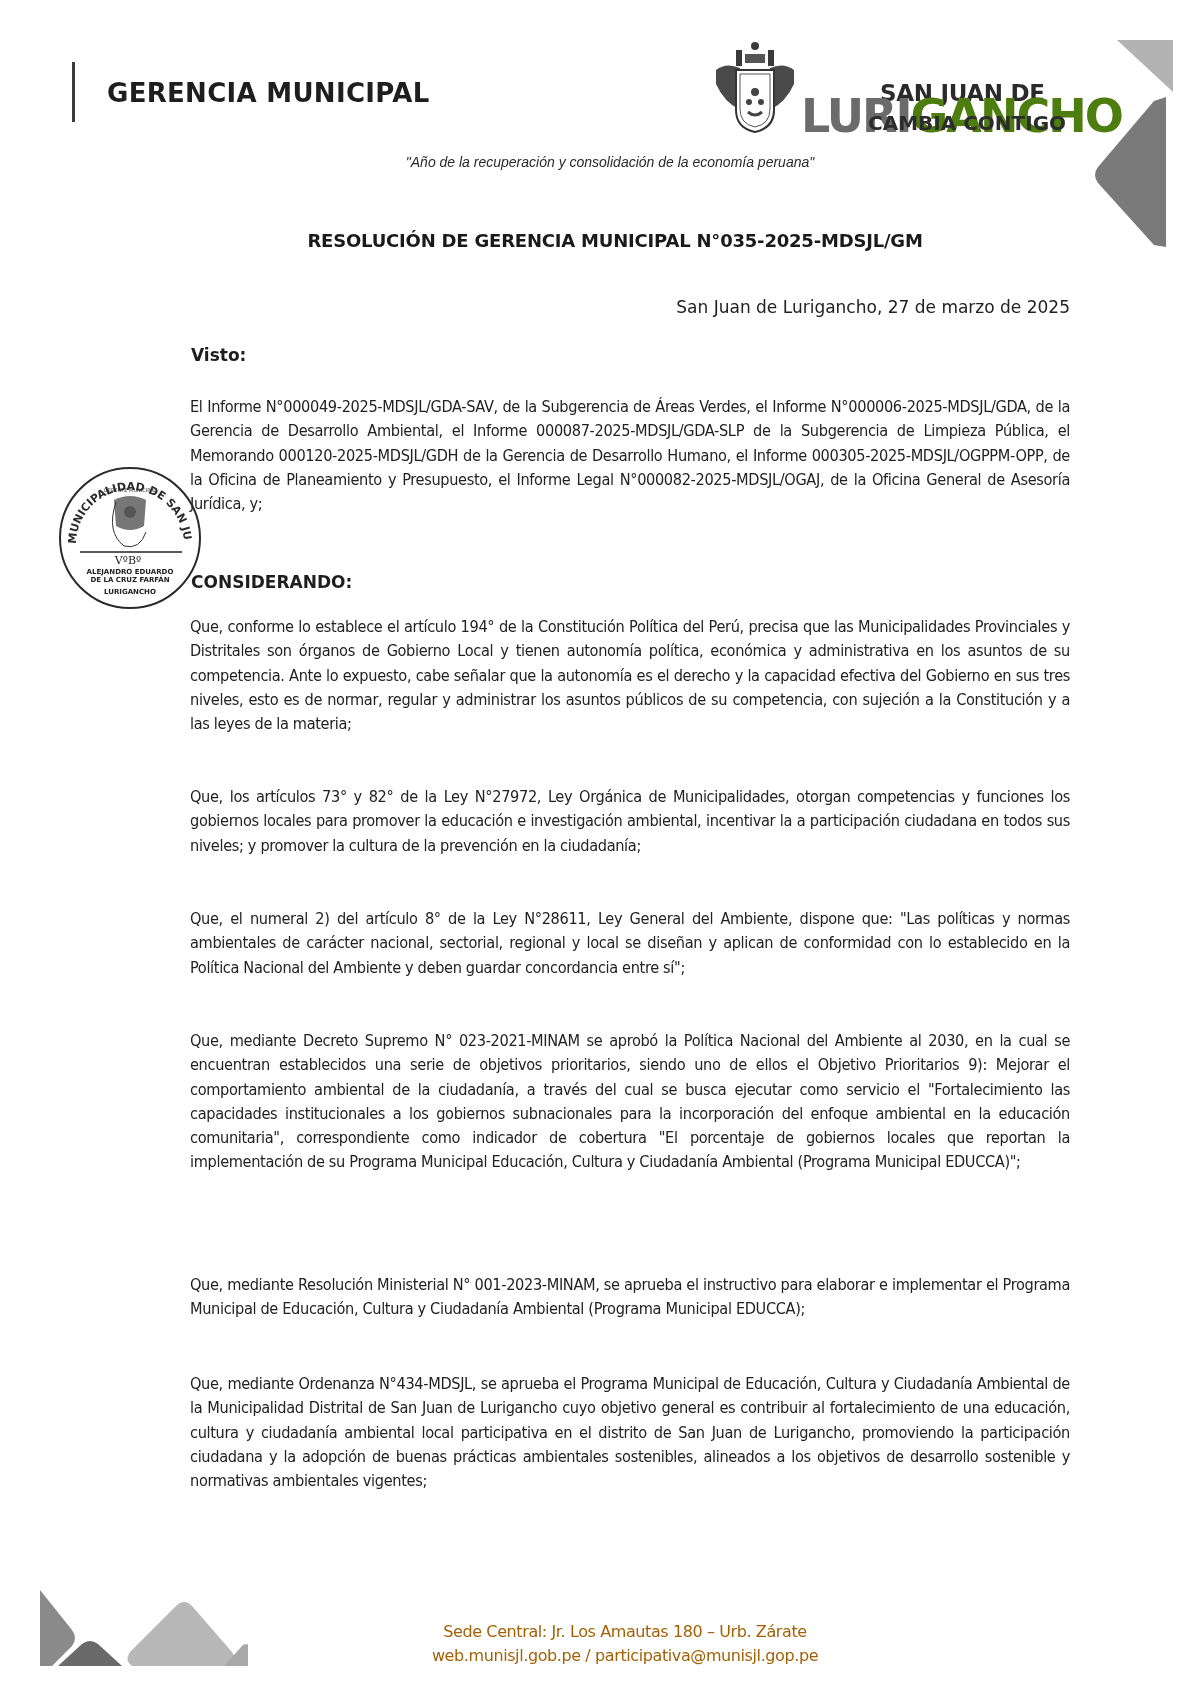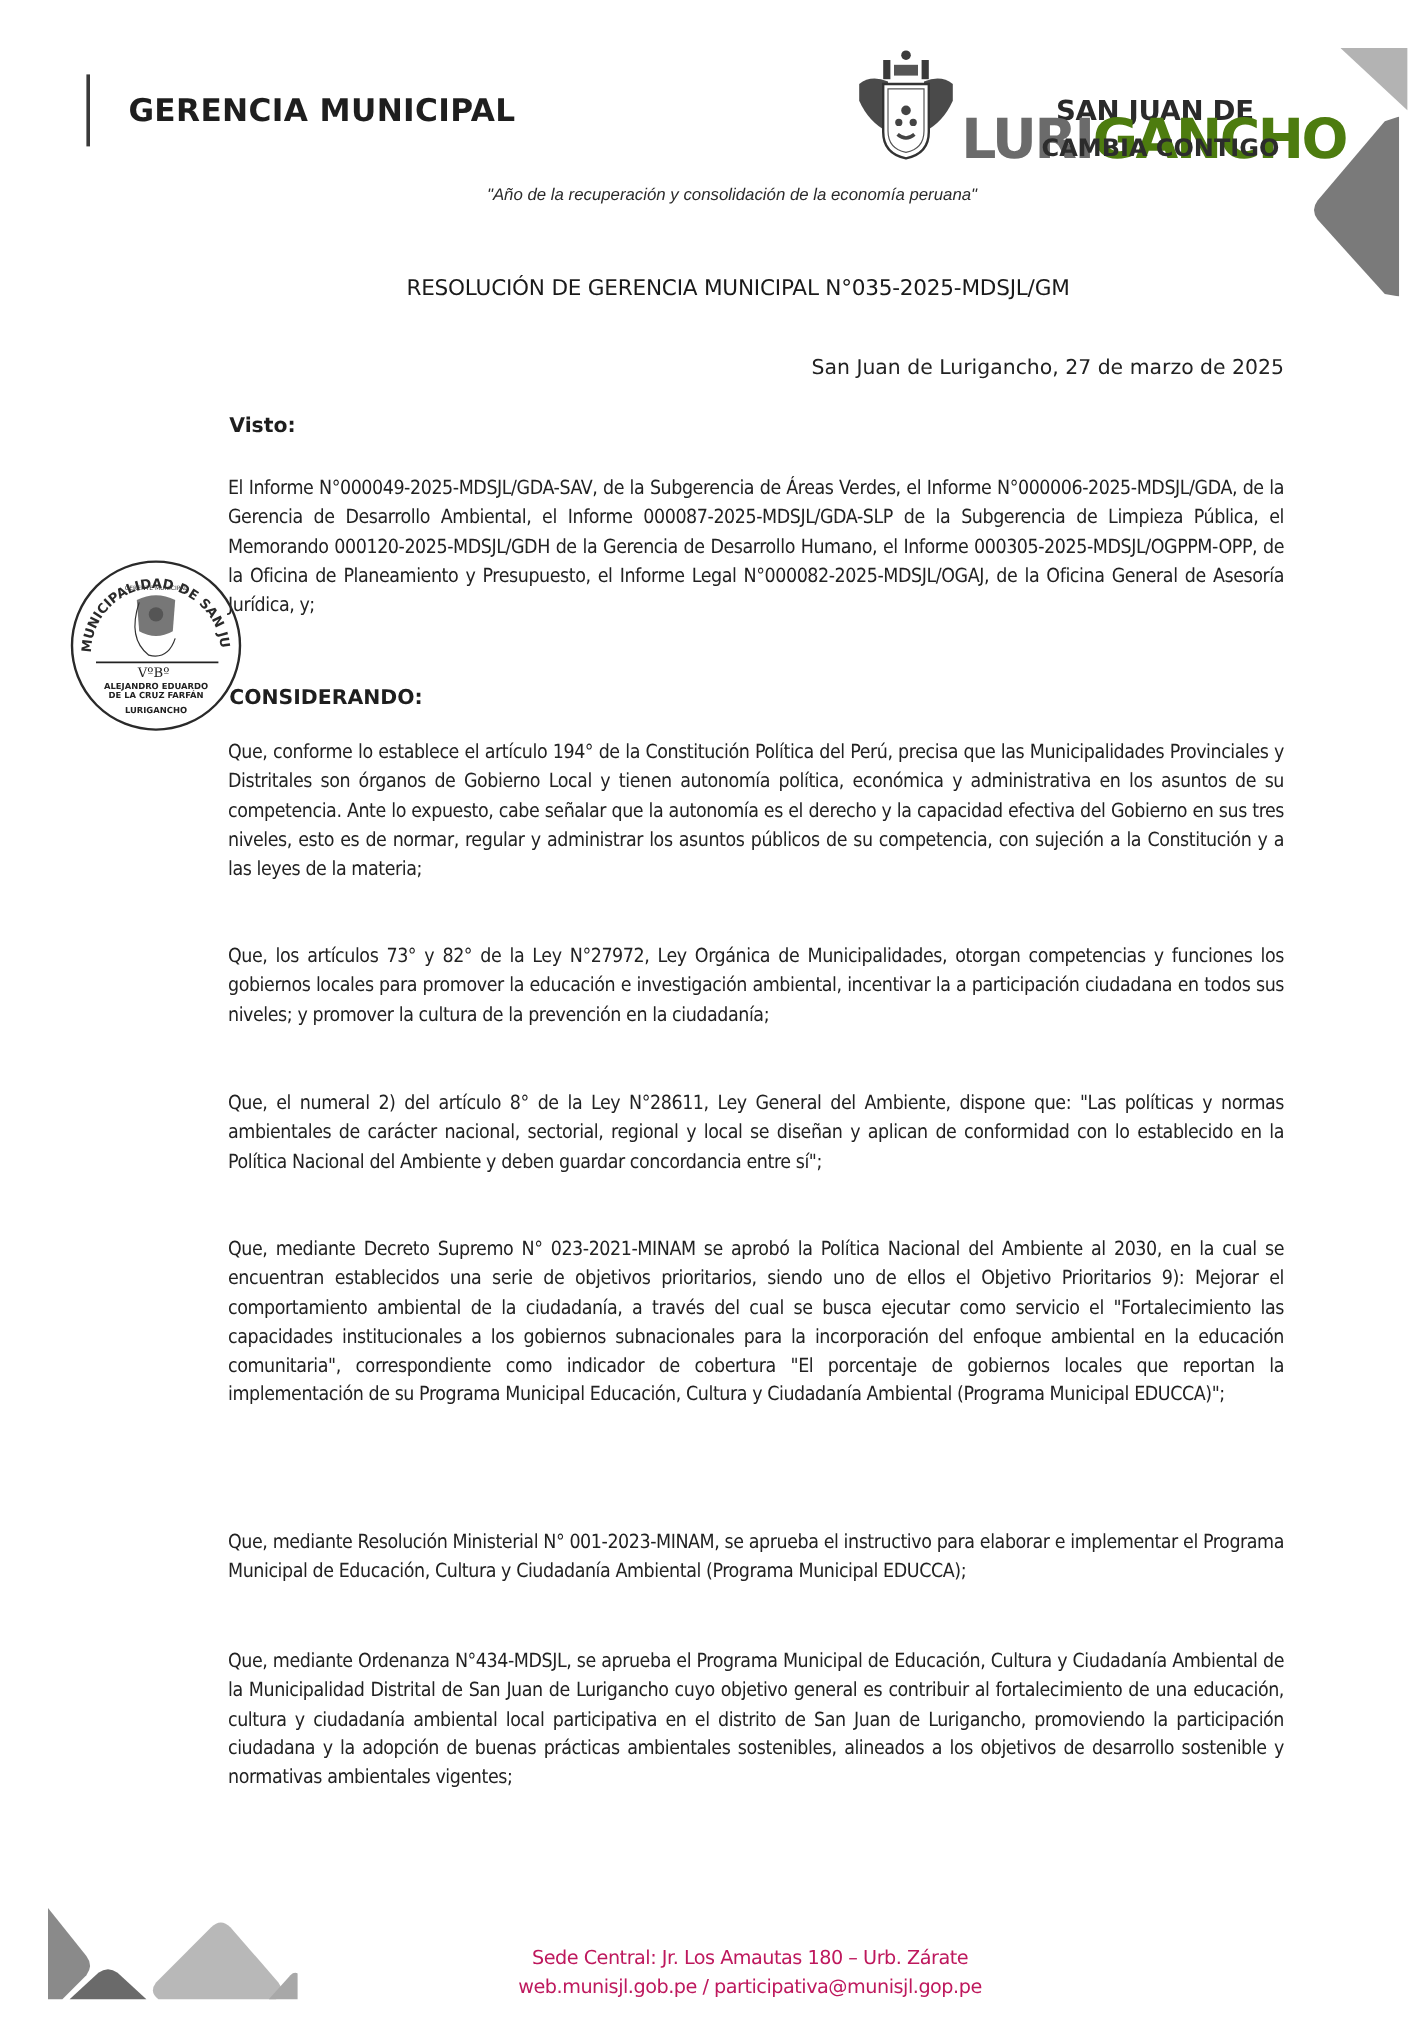--- a/index.html
+++ b/index.html
@@ -11,32 +11,32 @@
     .dept { position: absolute; left: 107px; top: 78px; font-family: "DejaVu Sans", sans-serif; font-weight: bold; font-size: 26px; letter-spacing: 0.3px; color: #1e1e1e; }
     .crest { position: absolute; left: 712px; top: 40px; width: 86px; height: 96px; }
     .logo-top { position: absolute; left: 880px; top: 80px; font-family: "DejaVu Sans", sans-serif; font-weight: bold; font-size: 23px; color: #2a2a2a; letter-spacing: -0.3px; }
     .logo-main { position: absolute; left: 801px; top: 93px; font-family: "DejaVu Sans", sans-serif; font-weight: bold; font-size: 46px; letter-spacing: -2px; line-height: 46px; }
     .logo-main .a { color: #6b6b6b; }
     .logo-main .b { color: #4d7c0f; text-align: right; }
     .logo-sub { position: absolute; left: 868px; top: 111px; font-family: "DejaVu Sans", sans-serif; font-size: 20px; font-weight: bold; color: #2c2c2c; margin-top: 0; }
     .deco-tr1 { position: absolute; left: 1117px; top: 40px; }
     .deco-tr2 { position: absolute; left: 1092px; top: 97px; }
     .motto { position: absolute; left: 0; width: 100%; top: 154px; text-align: center; font-family: "Liberation Sans", sans-serif; font-style: italic; font-size: 14px; color: #2a2a2a; padding-left: 30px; box-sizing: border-box; }
-    .title { position: absolute; left: 0; width: 100%; top: 230px; text-align: center; font-family: "DejaVu Sans", sans-serif; font-weight: normal; font-size: 18px; color: #1a1a1a; padding-left: 40px; box-sizing: border-box; letter-spacing: -0.2px; }
+    .title { position: absolute; left: 0; width: 100%; top: 230px; text-align: center; font-family: "DejaVu Sans", sans-serif; font-weight: bold; font-size: 18px; color: #1a1a1a; padding-left: 40px; box-sizing: border-box; letter-spacing: -0.2px; }
     .date { position: absolute; right: 120px; top: 297px; font-family: "DejaVu Sans", sans-serif; font-size: 17px; color: #222; margin-left: 16px; }
     .heading { position: absolute; left: 191px; font-family: "DejaVu Sans", sans-serif; font-weight: bold; font-size: 17px; color: #1e1e1e; }
     .para {
       position: absolute; left: 190px; width: 880px;
       font-family: "DejaVu Sans", sans-serif; font-size: 16.2px; line-height: 24.3px;
       text-align: justify; color: #222; letter-spacing: -0.35px;
       font-stretch: condensed;
     }
     .stamp { position: absolute; left: 54px; top: 462px; width: 150px; height: 150px; }
     .footer-shapes { position: absolute; left: 38px; top: 1590px; }
-    .footer-text { position: absolute; left: 0; width: 100%; text-align: center; font-family: "DejaVu Sans", sans-serif; font-size: 16px; color: #be185d; padding-left: 60px; box-sizing: border-box; letter-spacing: -0.4px; }
+    .footer-text { position: absolute; left: 0; width: 100%; text-align: center; font-family: "DejaVu Sans", sans-serif; font-size: 16px; color: #a16207; padding-left: 60px; box-sizing: border-box; letter-spacing: -0.4px; }
   </style>
 </head>
 <body>
 
 <div class="vbar"></div>
 <div class="dept">GERENCIA MUNICIPAL</div>
 
 <svg class="crest" viewBox="0 0 86 96">
   <g fill="#3a3a3a">
     <circle cx="43" cy="6" r="4"></circle>

